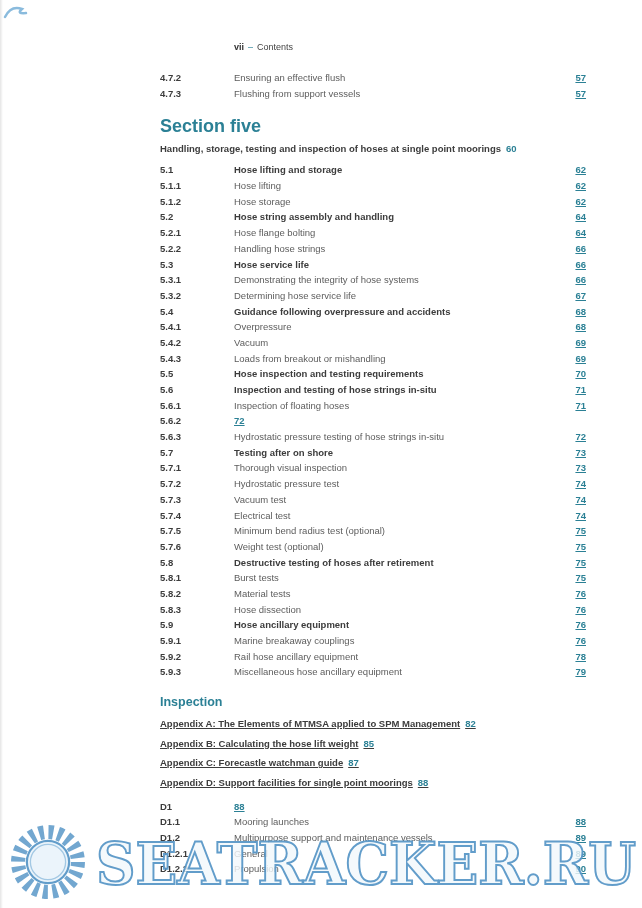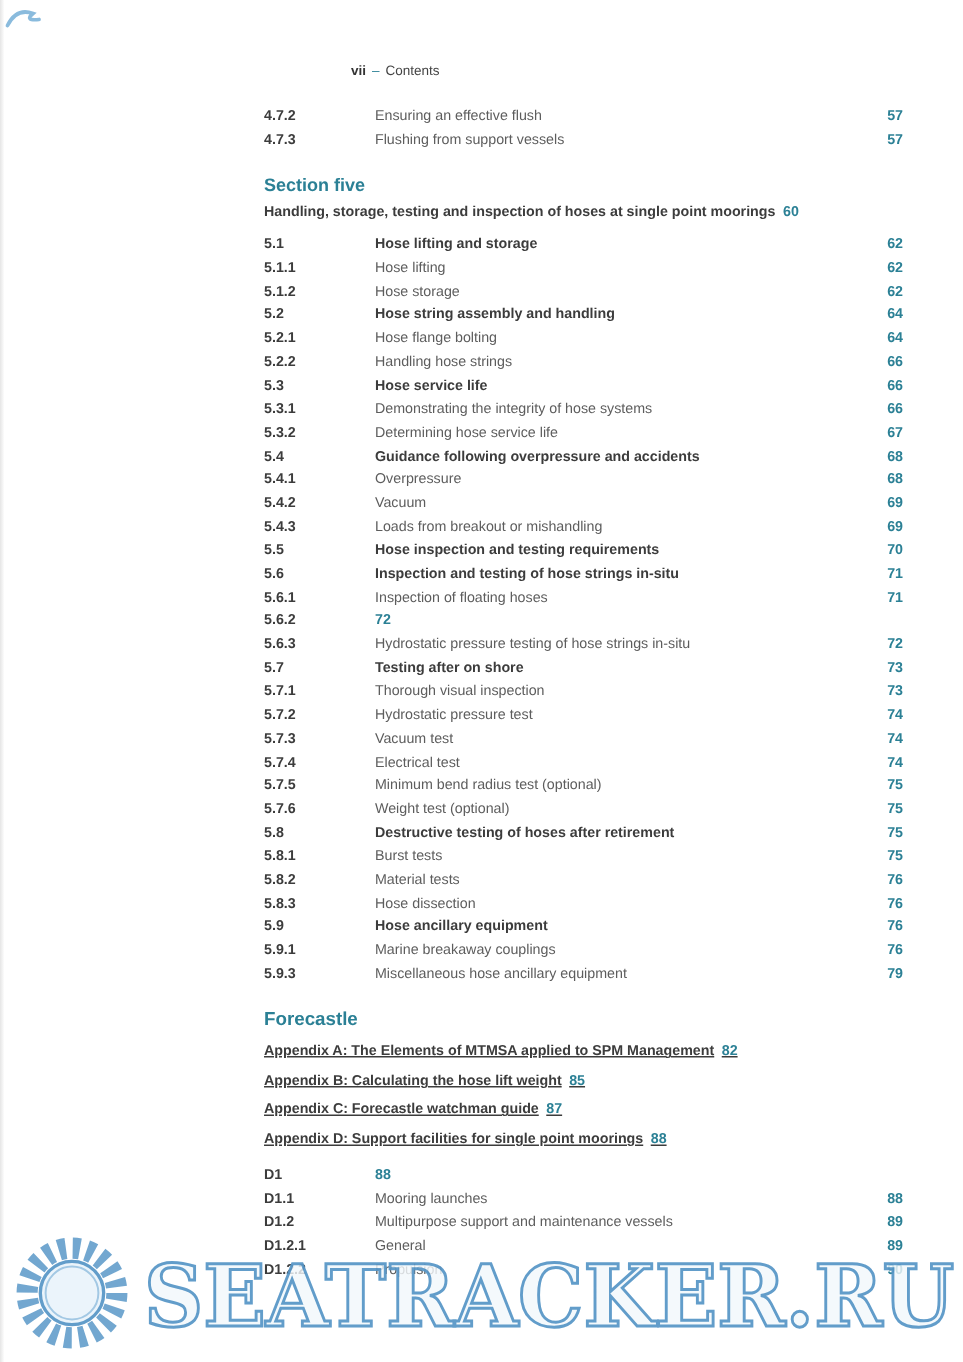--- a/index.html
+++ b/index.html
@@ -6,27 +6,27 @@
   body{
     width:642px;height:908px;position:relative;overflow:hidden;
     background:#ffffff;color:#585858;
     font-family:"Liberation Sans", sans-serif;
   }
   .scan-edge{position:absolute;left:0;top:0;width:3px;height:100%;
     background:linear-gradient(to right, rgba(0,0,0,.10), rgba(0,0,0,0));}
   .header{position:absolute;top:42px;left:234px;font-size:9px;color:#444;}
   .header .vii{font-weight:bold;color:#333;text-align:center;}
   .header .dash{color:#2b8095;margin:0 4px;}
-  .toc{position:absolute;left:176px;top:72px;width:426px;}
+  .toc{position:absolute;left:160px;top:72px;width:426px;}
   .row{display:flex;align-items:baseline;height:15.7px;font-size:9.5px;color:#5d5d5d;}
   .row .num{width:74px;flex:none;font-weight:bold;color:#3c3c3c;}
   .row .title{flex:1;padding-right:12px;}
   .row.b .title{font-weight:bold;color:#3c3c3c;}
-  .row .page{color:#2b8095;font-weight:bold;flex:none;}
-  .section-head{font-size:12px;font-weight:bold;color:#2b8095;margin:13px 0 5px 0;}
+  .row .page{color:#2b8095;font-weight:bold;flex:none;text-decoration:underline;}
+  .section-head{font-size:18px;font-weight:bold;color:#2b8095;margin:13px 0 5px 0;}
   .section-title{font-size:9.5px;font-weight:bold;color:#3c3c3c;margin:0 0 9px 0;line-height:13px;}
   .ipage{color:#2b8095;margin-left:5px;font-weight:bold;}
   #main-rows{margin-bottom:0;}
   .app-head{font-size:12.5px;font-weight:bold;color:#2b8095;margin:13px 0 8px 0;}
   .app-item{font-size:9.5px;font-weight:bold;color:#3c3c3c;line-height:13px;margin-bottom:6.5px;text-decoration:underline;}
   #d-rows{margin-top:12px;}
   .watermark{position:absolute;left:0;top:818px;width:642px;height:90px;opacity:.93;pointer-events:none;}
   .wm-sun{position:absolute;left:4px;top:0px;}
   .wm-textsvg{position:absolute;left:0;top:0;}
   .artifact{position:absolute;left:2px;top:2px;}
@@ -214,27 +214,32 @@
         <span class="num">5.9</span>
         <span class="title">Hose ancillary equipment</span>
         <span class="page">76</span>
       </div>
       <div class="row">
         <span class="num">5.9.1</span>
         <span class="title">Marine breakaway couplings</span>
         <span class="page">76</span>
       </div>
       <div class="row">
+        <span class="num">5.9.2</span>
+        <span class="title">Rail hose ancillary equipment</span>
+        <span class="page">78</span>
+      </div>
+      <div class="row">
         <span class="num">5.9.3</span>
         <span class="title">Miscellaneous hose ancillary equipment</span>
         <span class="page">79</span>
       </div>
     </div>
 
-  <div class="app-head">Forecastle</div>
+  <div class="app-head">Inspection</div>
 
   <div id="appendix-items">
       <div class="app-item"><span>Appendix A: The Elements of MTMSA applied to SPM Management</span><span class="ipage">82</span></div>
       <div class="app-item"><span>Appendix B: Calculating the hose lift weight</span><span class="ipage">85</span></div>
       <div class="app-item"><span>Appendix C: Forecastle watchman guide</span><span class="ipage">87</span></div>
       <div class="app-item"><span>Appendix D: Support facilities for single point moorings</span><span class="ipage">88</span></div>
     </div>
 
   <div id="d-rows">
       <div class="row b">

